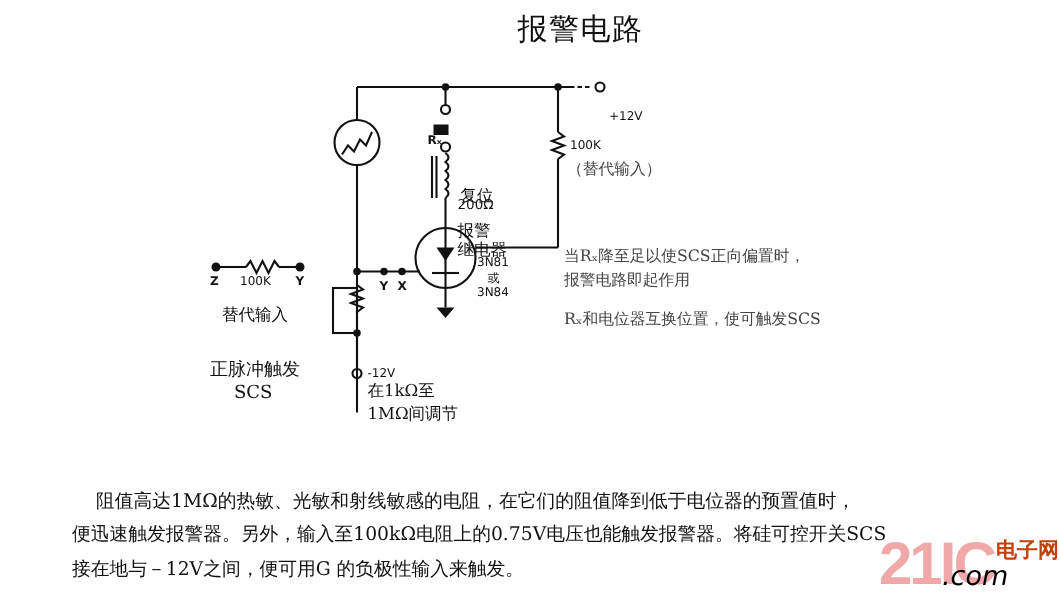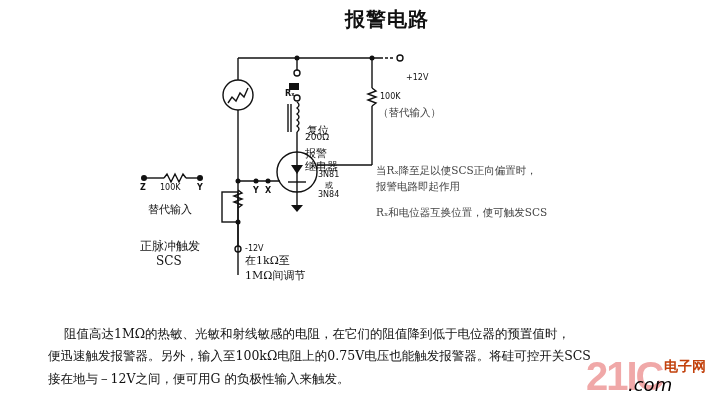--- a/index.html
+++ b/index.html
@@ -1,19 +1,19 @@
 <!DOCTYPE html>
 <html><head>
 <meta charset="utf-8">
 <style>
   html, body { margin:0; padding:0; background:#ffffff; }
   body { width:706px; height:401px; position:relative; overflow:hidden;
          font-family:"DejaVu Serif","Liberation Serif",serif; color:#111; }
   .abs { position:absolute; white-space:nowrap; }
-  .title { left:345px; top:6px; font-size:20px; font-weight:bold;
+  .title { left:345px; top:6px; font-size:20px; font-weight:normal;
            font-family:"DejaVu Sans","Liberation Sans",sans-serif; letter-spacing:1px; }
   svg.circuit { position:absolute; left:0; top:0; }
   .lbl { font-size:11px;margin-top:42px; }
   .lbl-sans { font-family:"DejaVu Sans","Liberation Sans",sans-serif; font-size:8px; }
   .note { font-size:10.5px; color:#444; }
   .para { left:48px; font-size:12.5px; color:#111;text-align:right; }
   .wm-21 { left:566px; top:354px; font-family:"Liberation Sans",sans-serif;
            font-size:40px; font-weight:bold; color:#f0a8a8; letter-spacing:-2px;margin-left:20px; }
   .wm-cn { left:664px; top:358px; font-family:"DejaVu Sans",sans-serif; font-size:14px; color:#c2410c;font-weight:bold; }
   .wm-com { left:628px; top:374px; font-family:"DejaVu Sans",sans-serif; font-size:18px;

